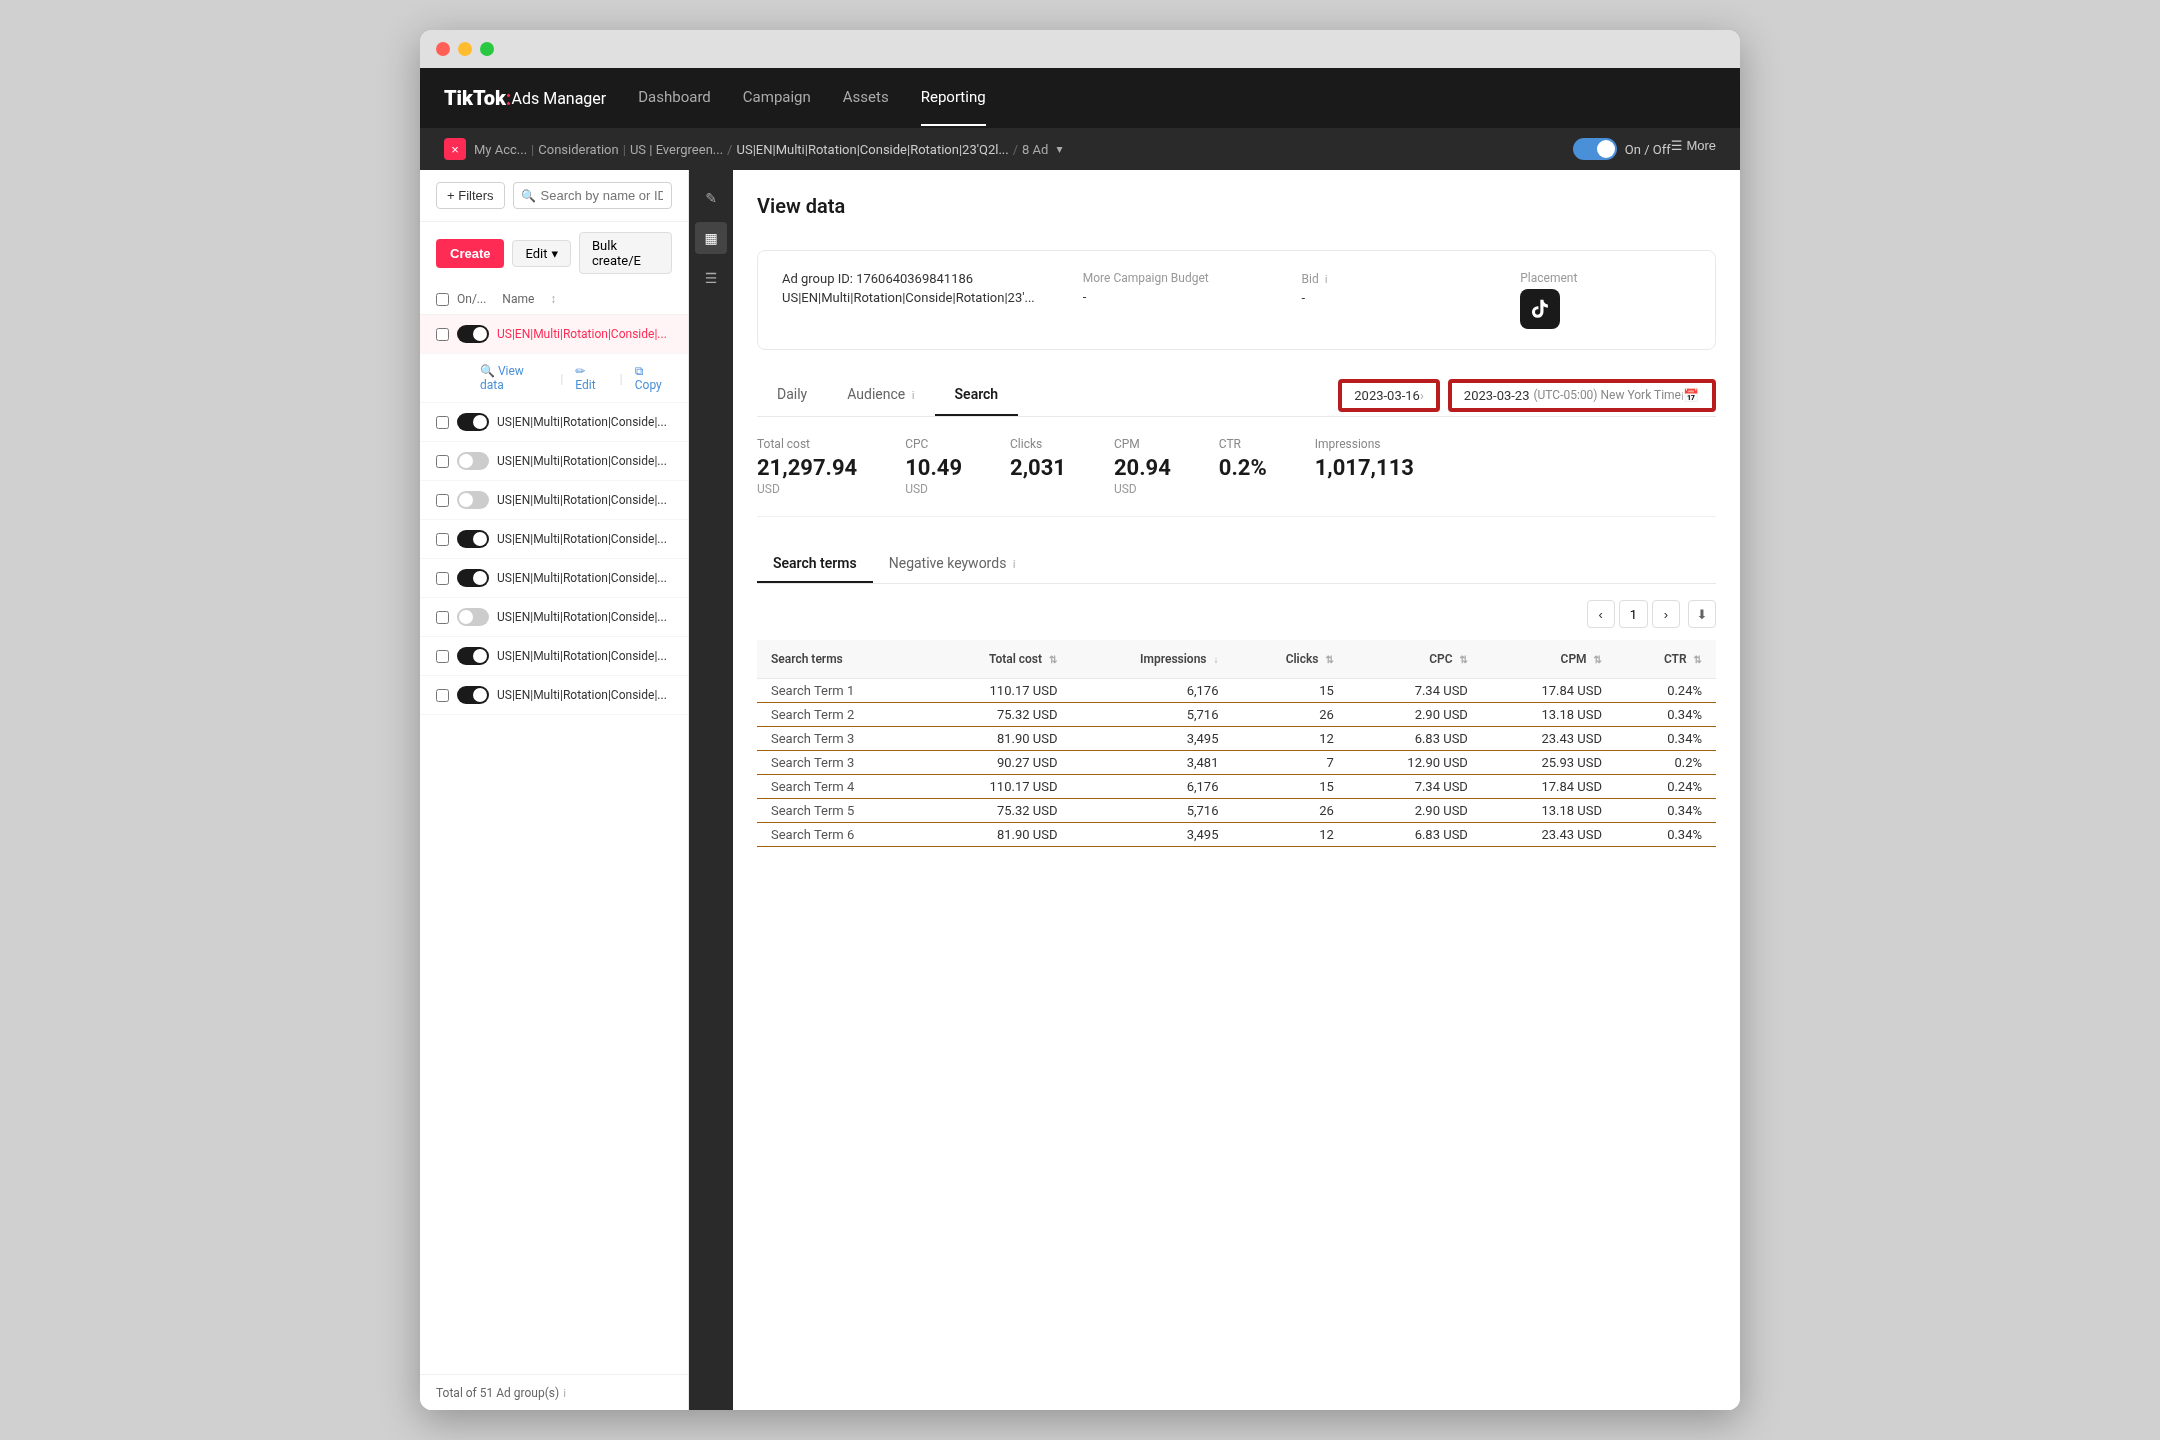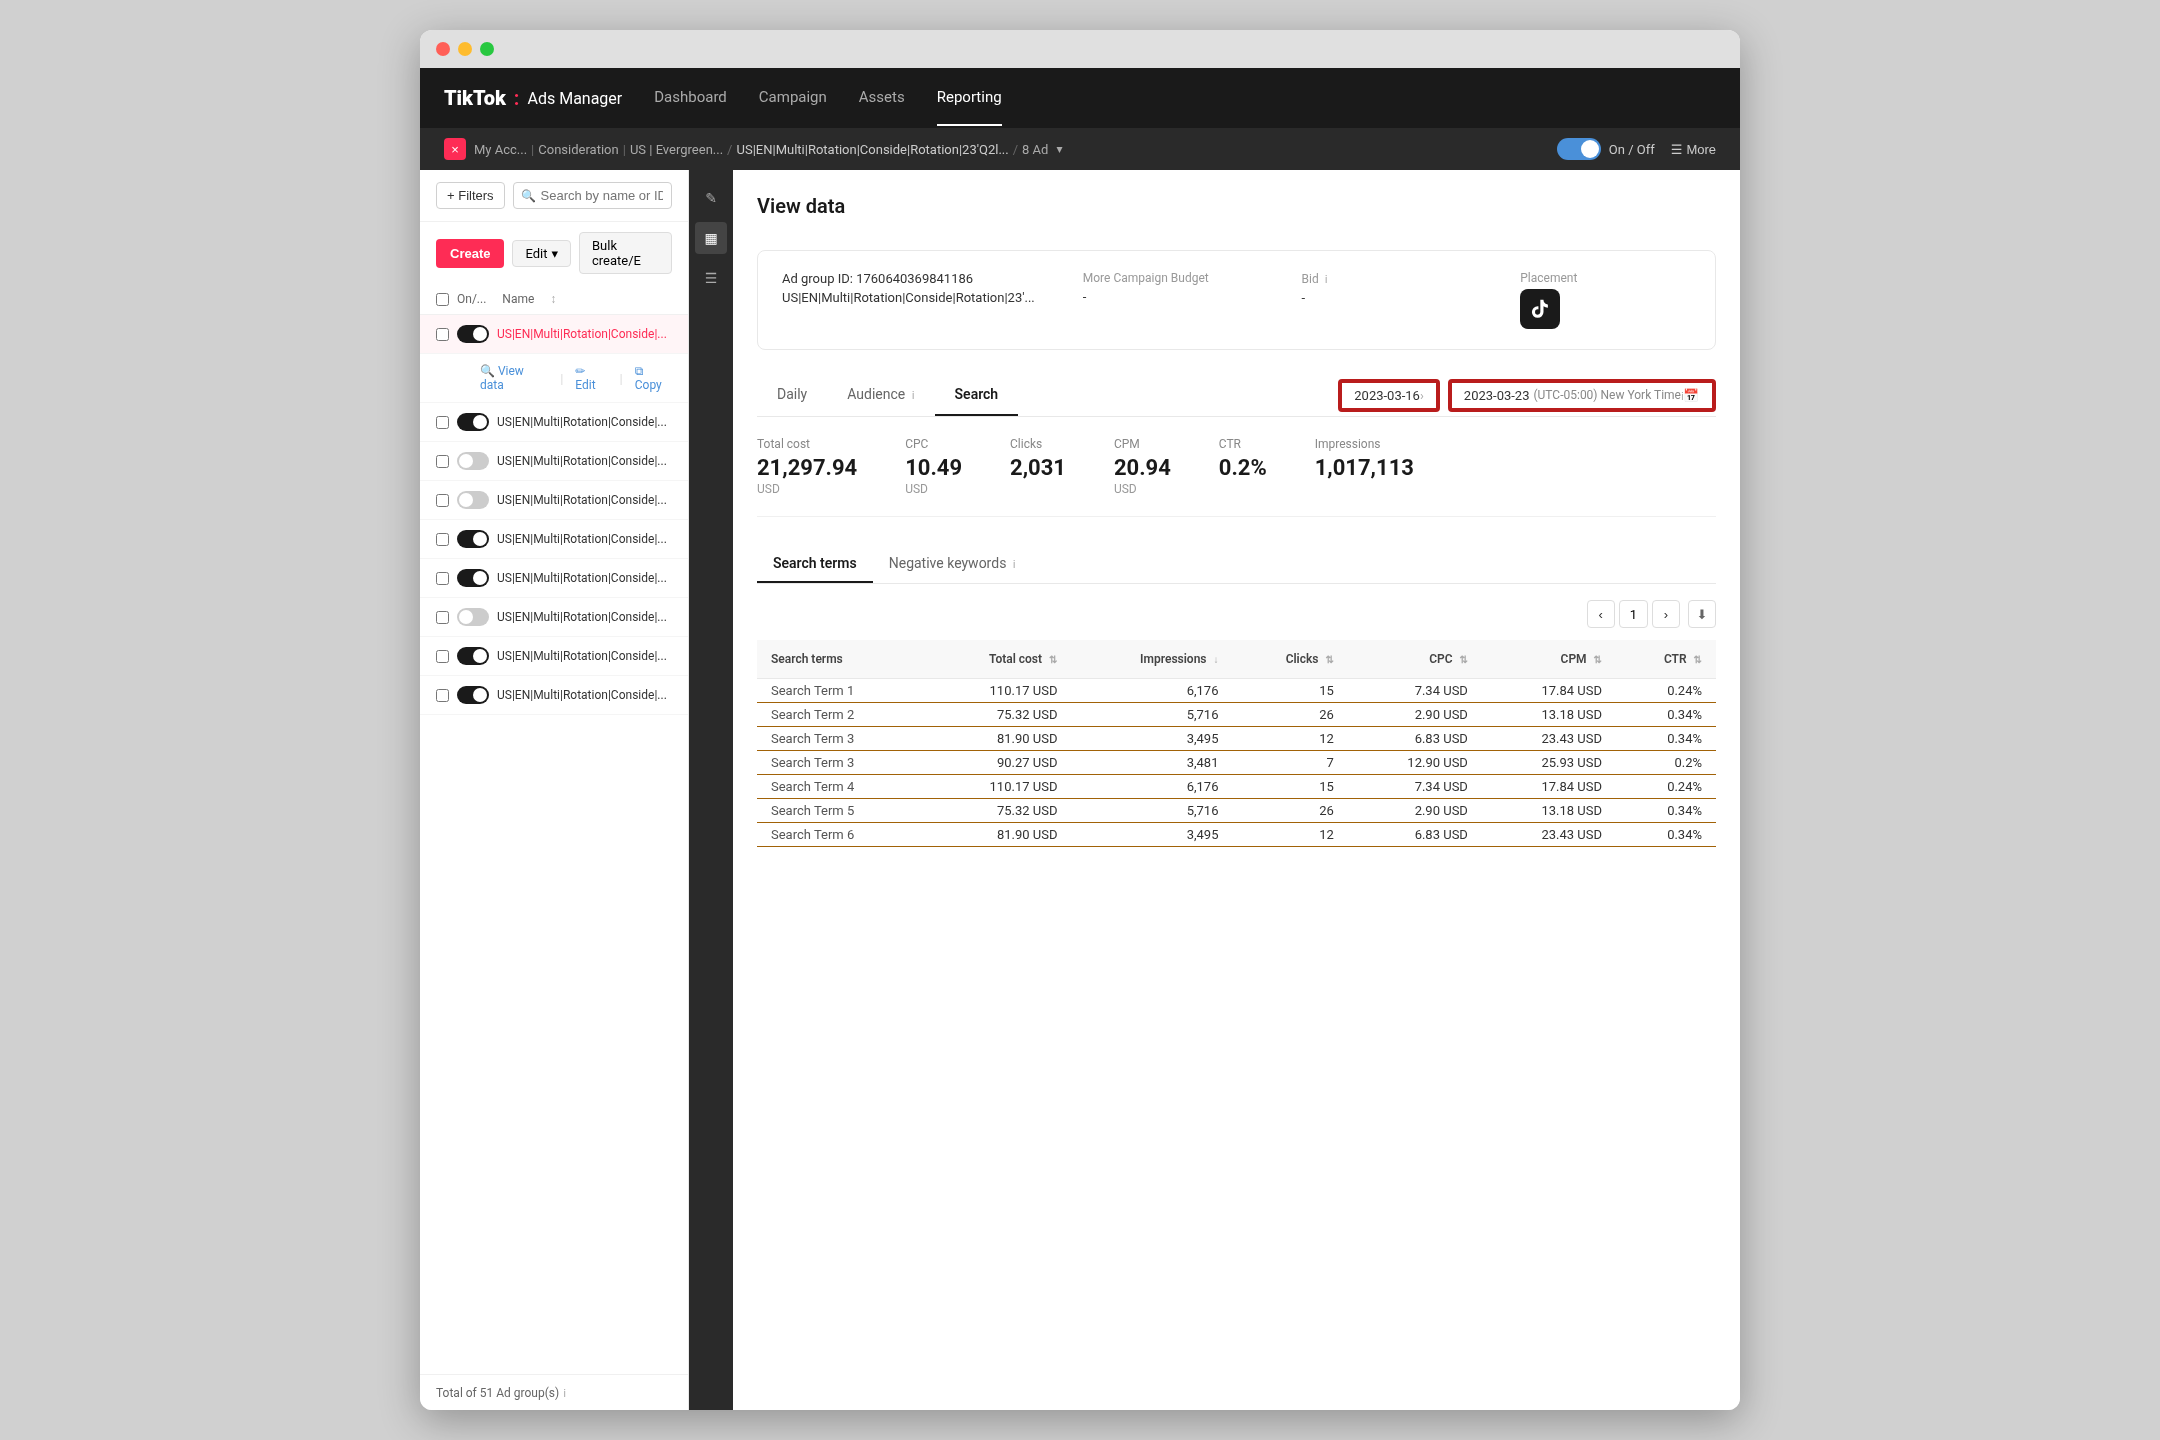--- a/index.html
+++ b/index.html
@@ -39,21 +39,20 @@
       background: #1a1a1a;
       display: flex;
       align-items: center;
       padding: 0 24px;
       height: 60px;
       gap: 32px;
     }
     .logo {
       display: flex;
       align-items: center;
-      gap: 8px;
       color: white;
       font-weight: 700;
       font-size: 18px;
     }
     .logo-tiktok {
       color: white;
       font-weight: 900;
       font-size: 20px;
     }
     .logo-dot { color: #fe2c55; font-size: 20px; }
@@ -108,22 +107,22 @@
       width: 22px; height: 22px;
       border-radius: 4px;
       cursor: pointer;
       font-size: 13px;
       display: flex;
       align-items: center;
       justify-content: center;
     }
     .breadcrumb-actions {
       display: flex;
-      align-items: center;
-      gap: 16px;
+      align-items: flex-start;
+      gap: 0;
     }
     .toggle-switch {
       display: flex;
       align-items: center;
       gap: 8px;
     }
     .toggle-track {
       width: 44px; height: 22px;
       background: #4a90d9;
       border-radius: 11px;

